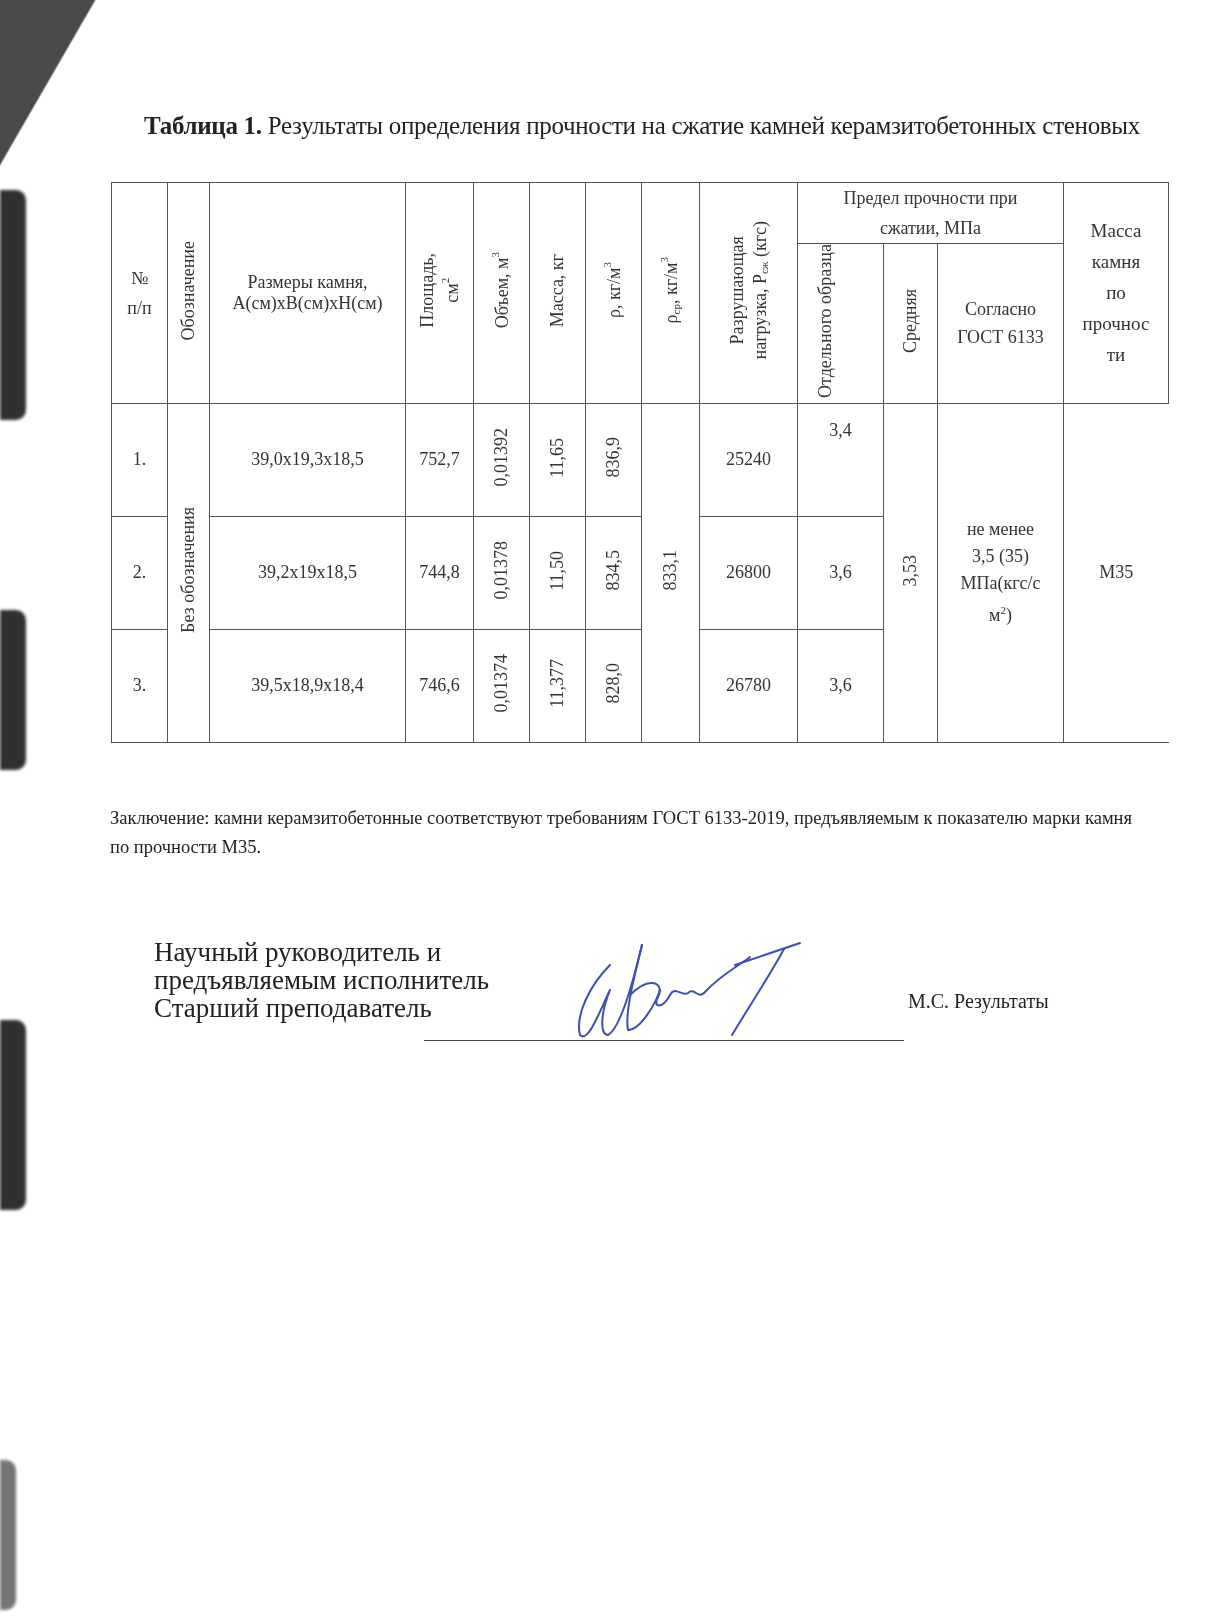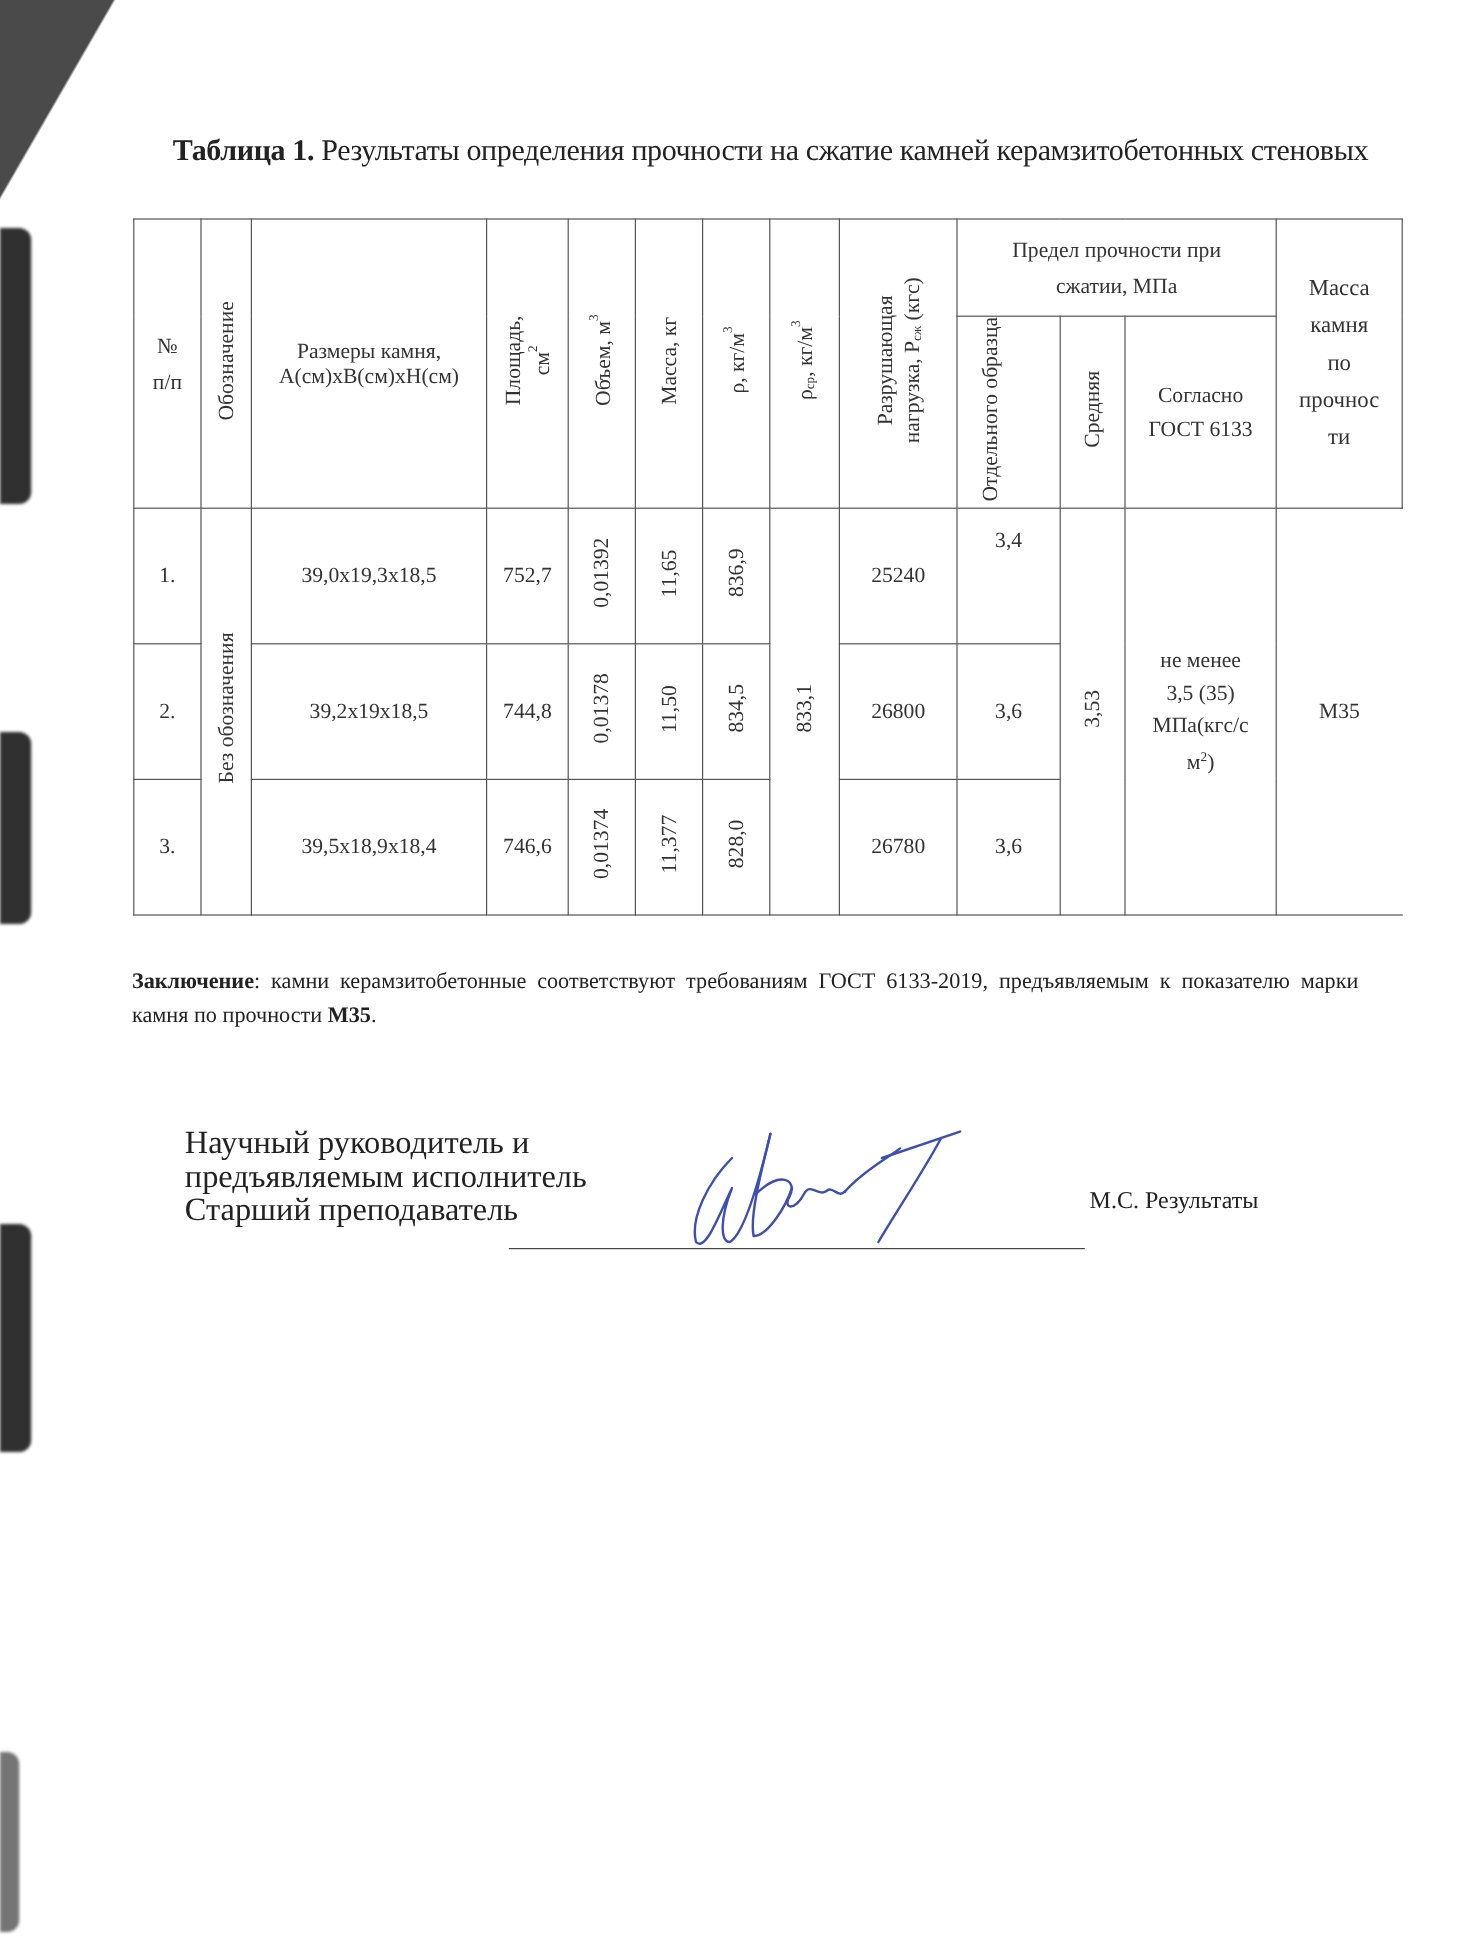--- a/index.html
+++ b/index.html
@@ -30,21 +30,21 @@
   .hdr-row1 { height:52px; }
   .hdr-row2 { height:143px; }
   .body-row { height:113px; }
   sup, sub { font-size:11px; }
   .mark-head { line-height:31px; font-size:19px; }
 
   .conclusion {
     position:absolute; left:110px; top:804px; width:1022px; font-size:18.5px; line-height:29px; text-align:justify;
     text-align-last:left;
   }
-  .conclusion b { font-weight:bold; }
+  .conclusion b { font-weight:normal; }
 
   .sign-block { position:absolute; left:154px; top:938px; font-size:27px; line-height:28px; }
   .sign-line { position:absolute; left:424px; top:1040px; width:480px; border-top:1px solid #444; }
   .signer { position:absolute; left:908px; top:990px; font-size:20px; }
   .signature { position:absolute; left:570px; top:935px; width:240px; height:110px; }
 </style>
 </head>
 <body>
 
 <div class="corner-fold"></div>
@@ -90,21 +90,21 @@
     <th rowspan="2"><span class="vert">Масса, кг</span></th>
     <th rowspan="2">
       <span class="vert"><span>ρ, кг/м</span><sup>3</sup></span>
     </th>
     <th rowspan="2">
       <span class="vert"><span>ρ</span><sub>ср</sub><span>, кг/м</span><sup>3</sup></span>
     </th>
     <th rowspan="2">
       <span class="vert"><span>Разрушающая</span><br><span>нагрузка, Р</span><sub>сж</sub><span> (кгс)</span></span>
     </th>
-    <th colspan="3" style="line-height:30px;padding:10px 24px">Предел прочности при сжатии, МПа</th>
+    <th colspan="3" style="line-height:30px;padding:0 24px">Предел прочности при сжатии, МПа</th>
     <th rowspan="2" class="mark-head">
       <div>Масса</div>
       <div>камня</div>
       <div>по</div>
       <div>прочнос</div>
       <div>ти</div>
     </th>
   </tr>
   <tr class="hdr-row2">
     <th><span class="vert" style="white-space:normal;width:54px;text-align:center">Отдельного образца</span></th>

